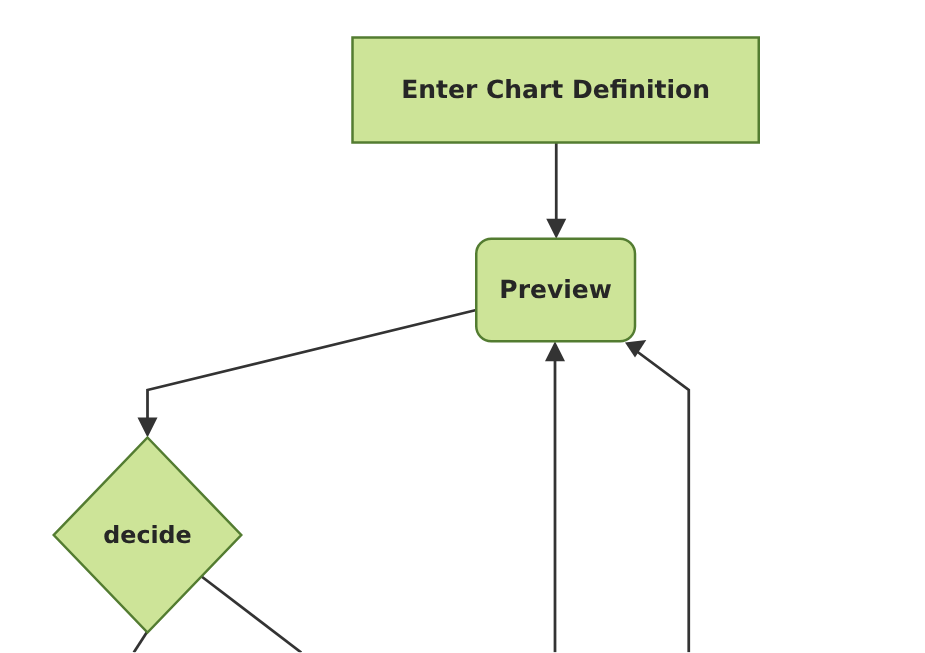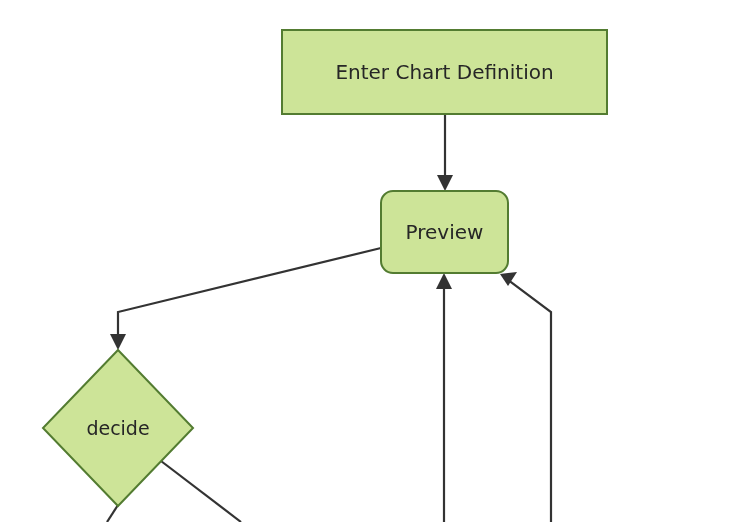--- a/index.html
+++ b/index.html
@@ -12,20 +12,21 @@
     width: 740px;
     height: 522px;
     overflow: hidden;
     font-family: "DejaVu Sans", "Liberation Sans", sans-serif;
   }
   #diagram-root {
     position: relative;
     width: 688px;
     height: 522px;
     background: #ffffff;
+    font-weight: bold;
   }
   svg#flowchart-svg {
     position: absolute;
     top: 0;
     left: 0;
     width: 740px;
     height: 522px;
     display: block;
   }
   .node-shape {

